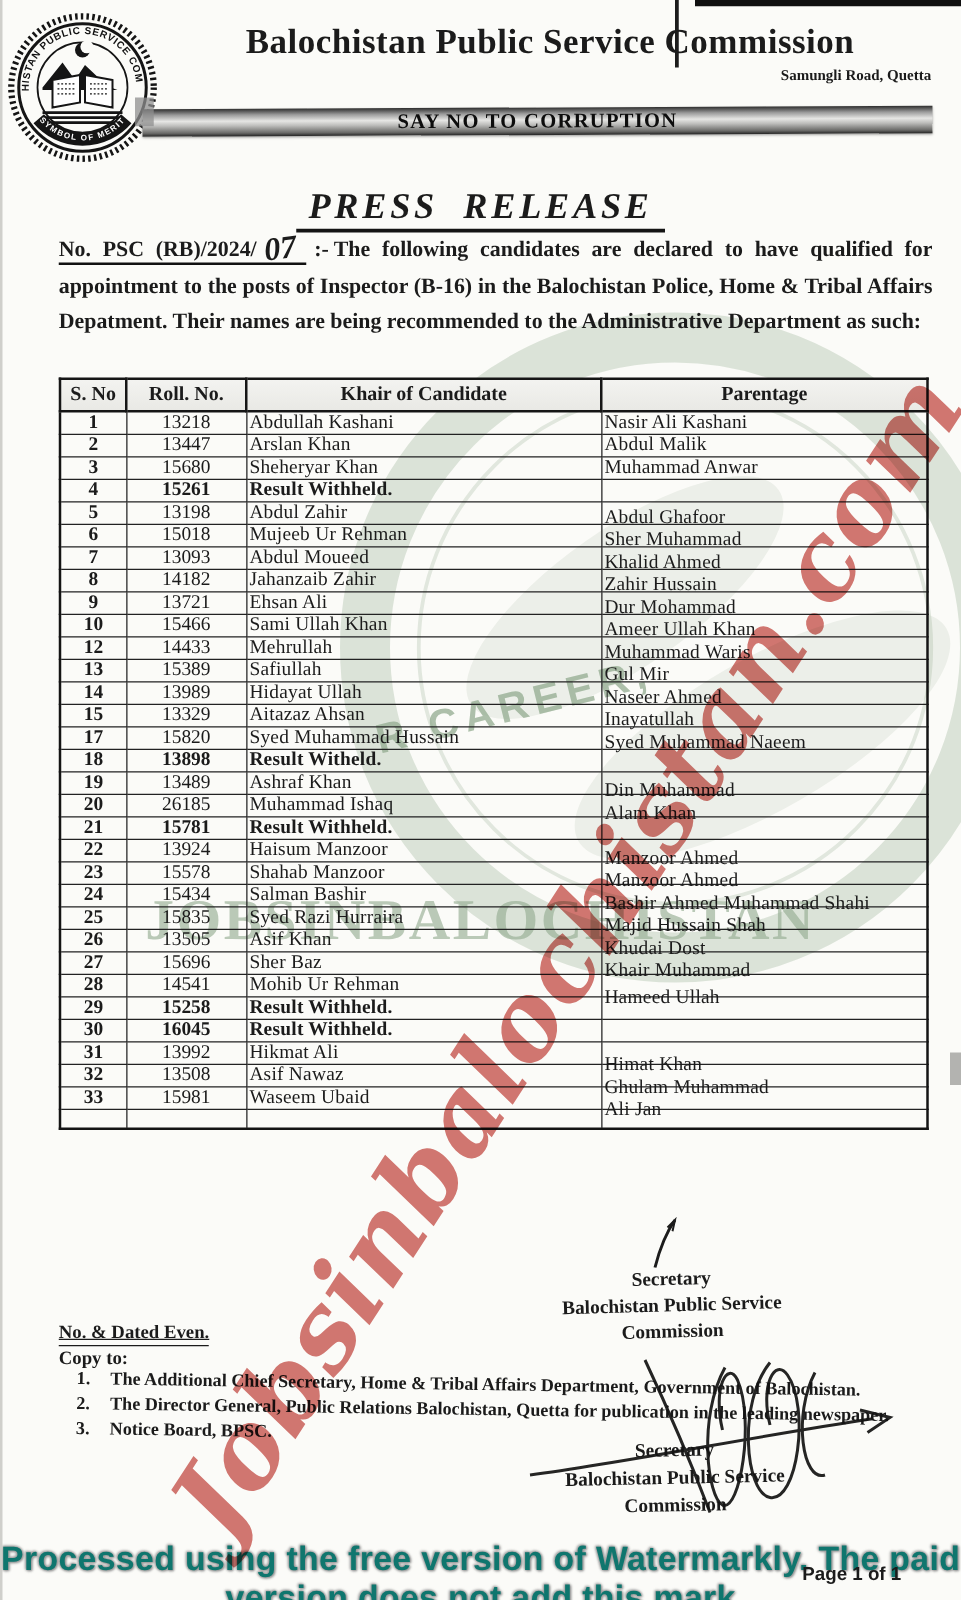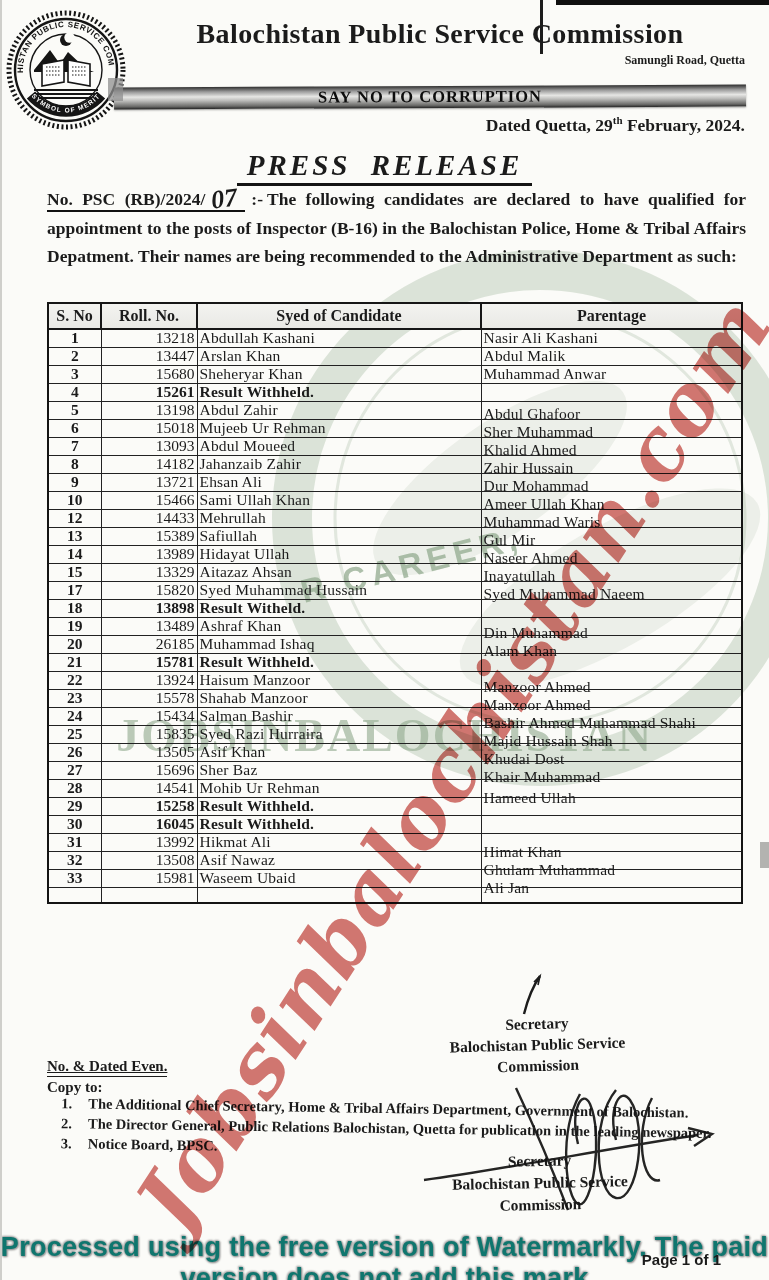--- a/index.html
+++ b/index.html
@@ -35,21 +35,21 @@
   table.cands{position:absolute;left:47px;top:302px;width:694px;border-collapse:collapse;z-index:1;
               font-size:15.5px;table-layout:fixed;}
   table.cands col.c-sno{width:53px;} table.cands col.c-roll{width:96px;}
   table.cands col.c-name{width:284px;} table.cands col.c-par{width:261px;}
   table.cands th{border:2px solid #161616;font-size:16px;font-weight:bold;height:24px;
                  padding:0 2px;background:linear-gradient(to bottom,#f3f3f0,#e9e9e5);}
   table.cands td{border:1px solid #222;height:17px;line-height:16.5px;padding:0 2px;vertical-align:middle;
                  overflow:visible;}
   table.cands{border:2.5px solid #141414;}
   td.sno{text-align:center;font-weight:bold;}
-  td.roll{text-align:right;}
+  td.roll{text-align:center;}
   td.name,td.par{padding-left:7px;letter-spacing:.2px;}
   tr.withheld td.roll,tr.withheld td.name{font-weight:bold;}
   td span{display:block;}
   .parshift.s0{transform:translateY(0);} .parshift.s1{transform:translateY(4px);}
   .parshift.s2{transform:translateY(7px);} .parshift.s3{transform:translateY(10px);}
   tr.spacer td{height:14px;}
 
   
   .sig-stroke1{position:absolute;left:515px;top:972px;z-index:2;}
   .sig-block1{position:absolute;left:425px;top:1013px;width:225px;text-align:center;font-weight:bold;
@@ -126,42 +126,41 @@
     <text font-size="6.5" font-weight="bold" fill="#fff" letter-spacing="1.2" font-family="Liberation Sans,sans-serif">
       <textPath href="#mottoarc" startOffset="50%" text-anchor="middle">SYMBOL OF MERIT</textPath>
     </text>
   </svg>
 
   <div class="org-name">Balochistan Public Service Commission</div>
   <div class="org-addr">Samungli Road, Quetta</div>
   <div class="banner">
     <span>SAY NO TO CORRUPTION</span>
   </div>
-  <div class="dated"><span>Dated Quetta, 29</span><sup>th</sup><span> February, 2024.</span></div>
 
   <div class="pr-title-wrap">
     <span class="pr-title">PRESS RELEASE</span>
   </div>
 
   <div class="para">
     <span class="ref"><span>No. PSC (RB)/2024/</span><span class="hw">07</span></span><span class="sep">:-</span><span>The following candidates are declared to have qualified for appointment to the posts of Inspector (B-16) in the Balochistan Police, Home &amp; Tribal Affairs Depatment. Their names are being recommended to the Administrative Department as such:</span>
   </div>
 
   <table class="cands">
     <colgroup>
         <col class="c-sno">
         <col class="c-roll">
         <col class="c-name">
         <col class="c-par">
       </colgroup>
     <thead>
       <tr>
         <th>S. No</th>
         <th>Roll. No.</th>
-        <th>Syed of Candidate</th>
+        <th>Khair of Candidate</th>
         <th>Parentage</th>
       </tr>
     </thead>
     <tbody>
         <tr>
           <td class="sno">
             <span>1</span>
           </td>
           <td class="roll">
             <span>13218</span>

